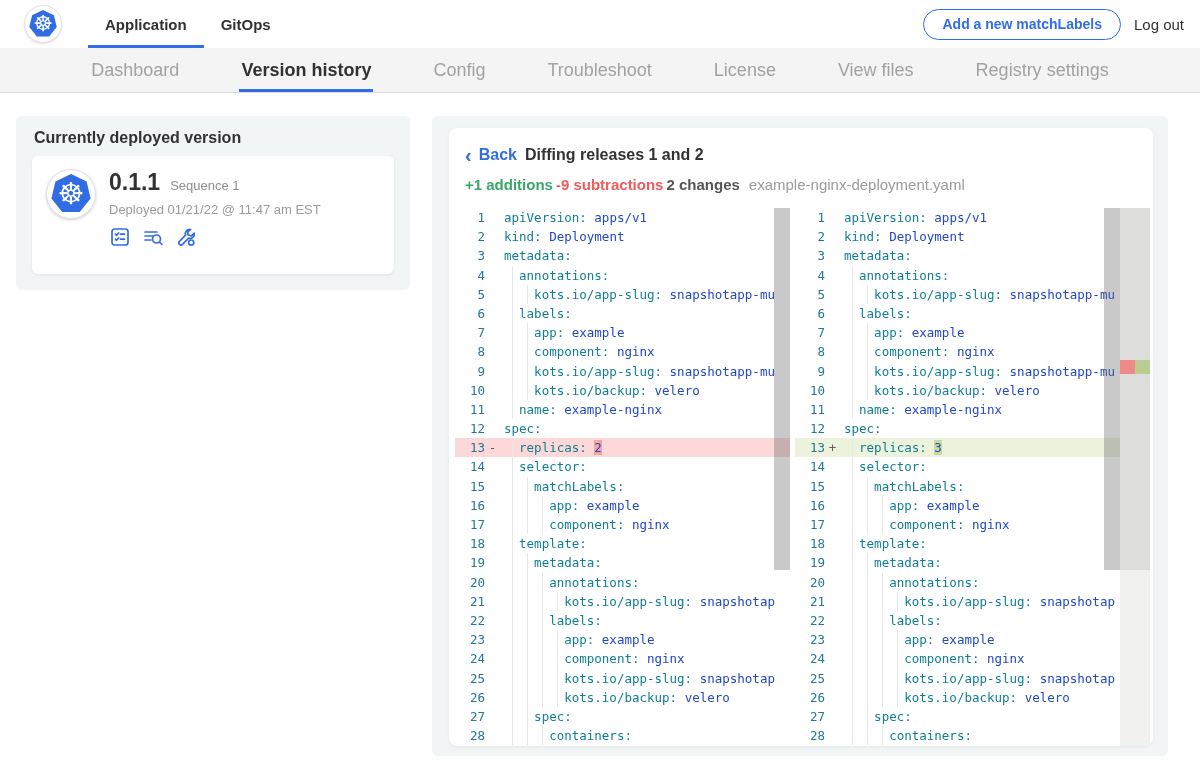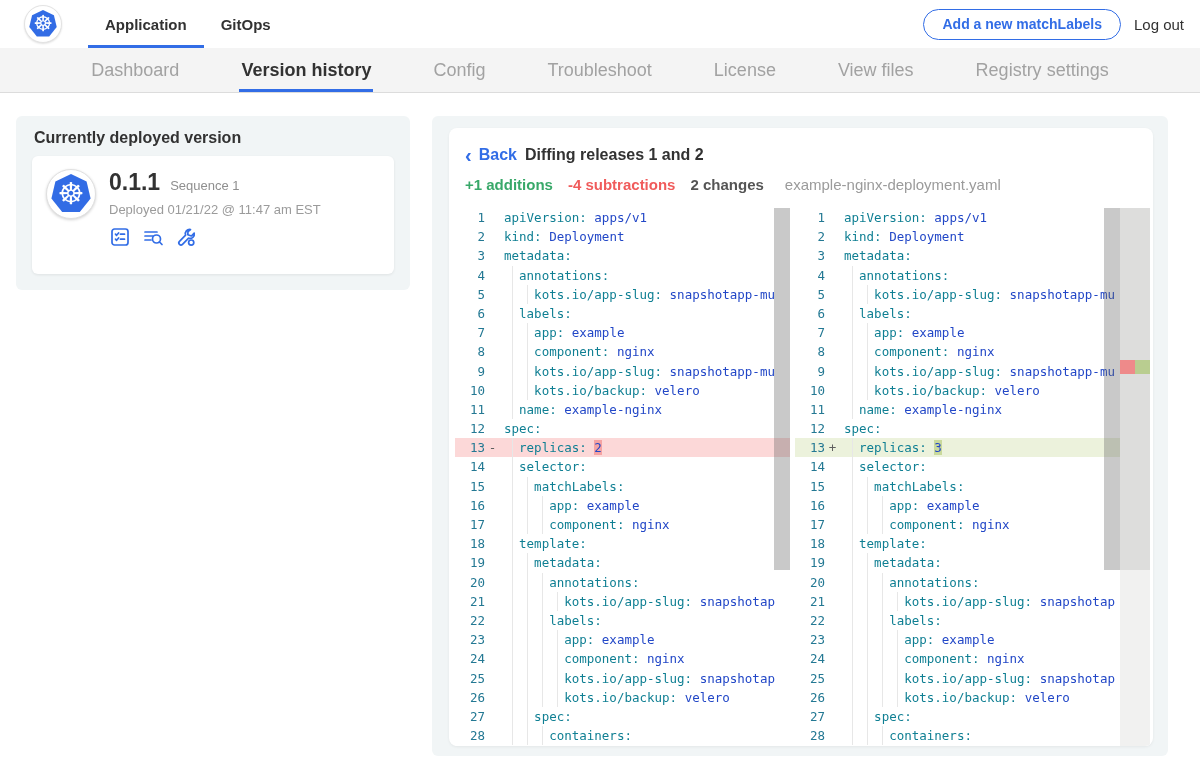--- a/index.html
+++ b/index.html
@@ -38,21 +38,21 @@
   .cicon { width:22px; height:22px; display:inline-flex; cursor:pointer; }
   .cicon svg { width:22px; height:22px; stroke:#326de6; fill:none; stroke-width:1.7; stroke-linecap:round; stroke-linejoin:round; }
 
   
   .diff-panel { position:absolute; left:432px; top:116px; width:736px; height:640px; background:#f1f5f6; border-radius:6px; }
   .diff-card { position:absolute; left:17px; top:12px; width:704px; height:618px; background:#fff; border-radius:8px; box-shadow:0 1px 3px rgba(0,0,0,.06); overflow:hidden; }
   .diff-head { display:flex; align-items:center; padding:17px 16px 0 16px; }
   .back-link { display:flex; align-items:center; gap:7px; color:#326de6; font-size:16px; font-weight:bold; cursor:pointer; }
   .back-chev { font-size:20px; line-height:1; font-weight:bold; }
   .diff-title { margin-left:8px; font-size:16px; font-weight:bold; color:#323232; }
-  .diff-stats { display:flex; align-items:baseline; padding:11px 16px 0 16px; font-size:15px; gap:15px; }
+  .diff-stats { display:flex; align-items:baseline; padding:11px 16px 0 16px; font-size:15px; gap:3px; }
   .stat-add { color:#38a869; font-weight:bold; }
   .stat-sub { color:#f05b5b; font-weight:bold; }
   .stat-chg { color:#555555; font-weight:bold; }
   .stat-file { color:#9b9b9b; margin-left:6px; }
 
   
   .editors { position:absolute; left:6px; top:80px; display:flex; gap:5px; }
   .editor { position:relative; height:538px; background:#fff; overflow:hidden; font-family:"DejaVu Sans Mono", monospace; font-size:12.5px; line-height:19.2px; }
   .editor.left { width:335px; }
   .editor.right { width:355px; }
@@ -152,21 +152,21 @@
   <div class="diff-card">
     <div class="diff-head">
       <span class="back-link">
         <span class="back-chev">‹</span>
         <span>Back</span>
       </span>
       <span class="diff-title">Diffing releases 1 and 2</span>
     </div>
     <div class="diff-stats">
       <span class="stat-add">+1 additions</span>
-      <span class="stat-sub">-4 subtractions</span>
+      <span class="stat-sub">-9 subtractions</span>
       <span class="stat-chg">2 changes</span>
       <span class="stat-file">example-nginx-deployment.yaml</span>
     </div>
     <div class="editors">
       <div class="editor left" id="editor-left">
         <div class="vthumb"></div>
       <div class="drow"><span class="gut">1</span><span class="sign"></span><span class="code"><span class="k">apiVersion:</span> <span class="v">apps/v1</span></span></div>
           <div class="drow"><span class="gut">2</span><span class="sign"></span><span class="code"><span class="k">kind:</span> <span class="v">Deployment</span></span></div>
           <div class="drow"><span class="gut">3</span><span class="sign"></span><span class="code"><span class="k">metadata:</span></span></div>
           <div class="drow"><span class="gut">4</span><span class="sign"></span><span class="code"><i class="guide" style="left: calc(1ch + 4px);"></i><span class="k">  annotations:</span></span></div>

